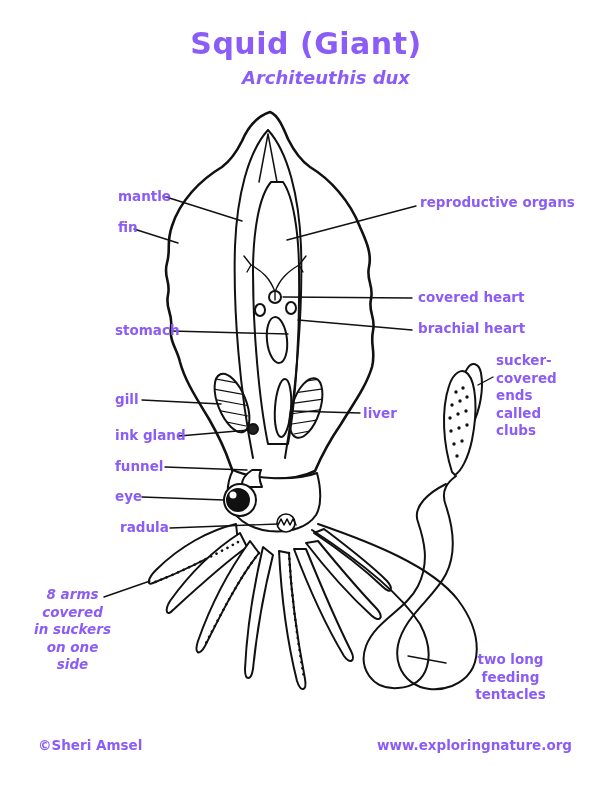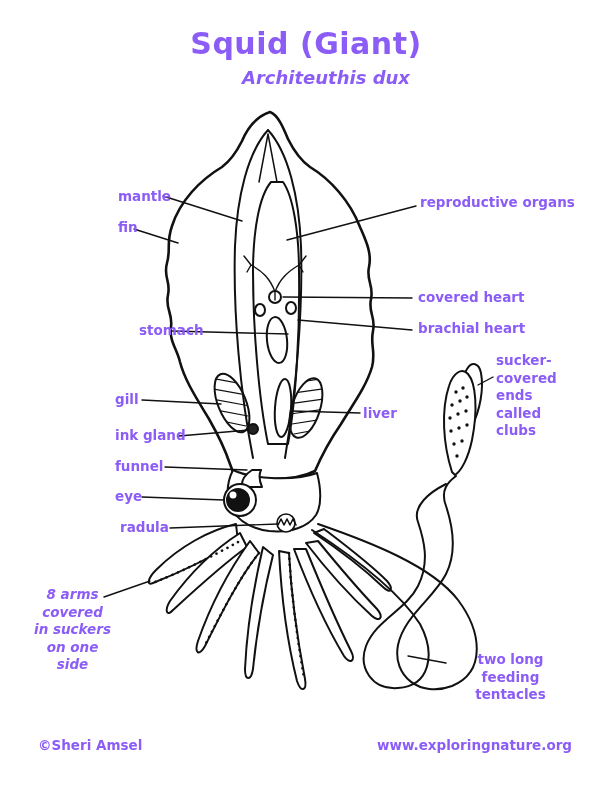--- a/index.html
+++ b/index.html
@@ -155,21 +155,21 @@
         <line x1="170" y1="528" x2="278" y2="524"></line>
         <line x1="104" y1="597" x2="150" y2="581"></line>
         <line x1="493" y1="377" x2="478" y2="385"></line>
         <line x1="446" y1="663" x2="408" y2="656"></line>
       </g>
     </g>
   </svg>
 
   <div class="lbl" style="left:118px; top:188px;">mantle</div>
   <div class="lbl" style="left:118px; top:219px;">fin</div>
-  <div class="lbl" style="left:115px; top:322px;margin-left:24px;">stomach</div>
+  <div class="lbl" style="left:115px; top:322px;">stomach</div>
   <div class="lbl" style="left:115px; top:391px;">gill</div>
   <div class="lbl" style="left:115px; top:427px;">ink gland</div>
   <div class="lbl" style="left:115px; top:458px;">funnel</div>
   <div class="lbl" style="left:115px; top:488px;">eye</div>
   <div class="lbl" style="left:120px; top:519px;">radula</div>
   <div class="lbl center" style="left:25px; top:586px; width:95px;font-style:italic;">8 arms
 covered
 in suckers
 on one
 side</div>

